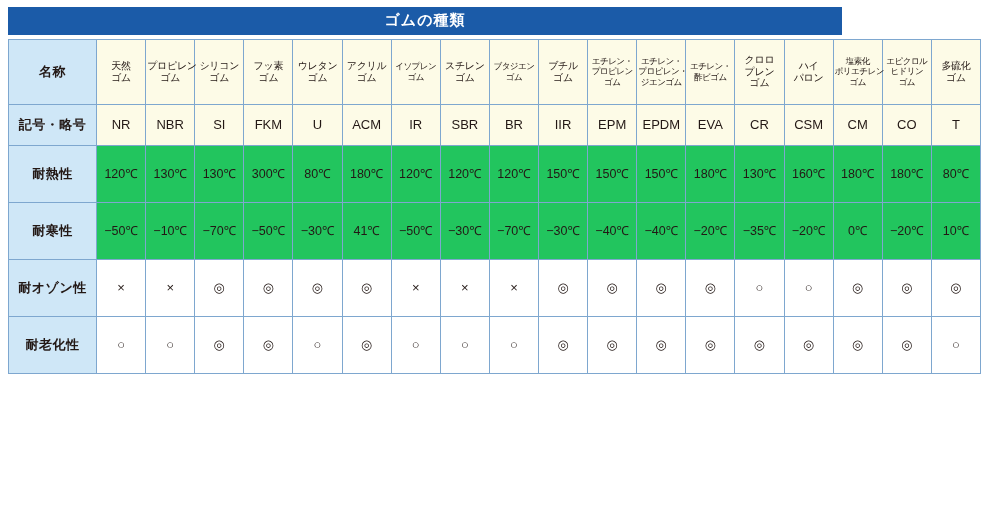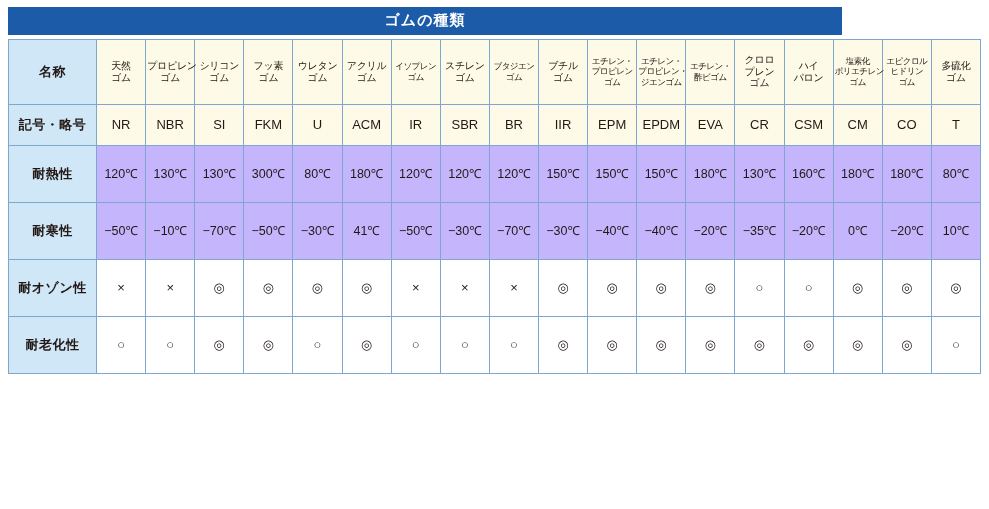--- a/index.html
+++ b/index.html
@@ -66,21 +66,21 @@
   }
   .hdr-cell .ln { display: block; white-space: nowrap; }
   .hdr-cell.small .ln { font-size: 8.6px; letter-spacing: -0.6px; }
   .abbr-cell {
     background: #fdfbe7;
     font-size: 13px;
     height: 40px;
   }
   .val-cell {
     font-size: 12.5px;
-    background: #c4b5fd;
+    background: #22c55e;
     height: 56px;
   }
   .sym-cell {
     font-size: 13px;
     background: #ffffff;
     height: 56px;
   }
   tr.r-head td { height: 56px; }
   tr.r-abbr td { height: 40px; }
   tr.r-data td { height: 56px; }

